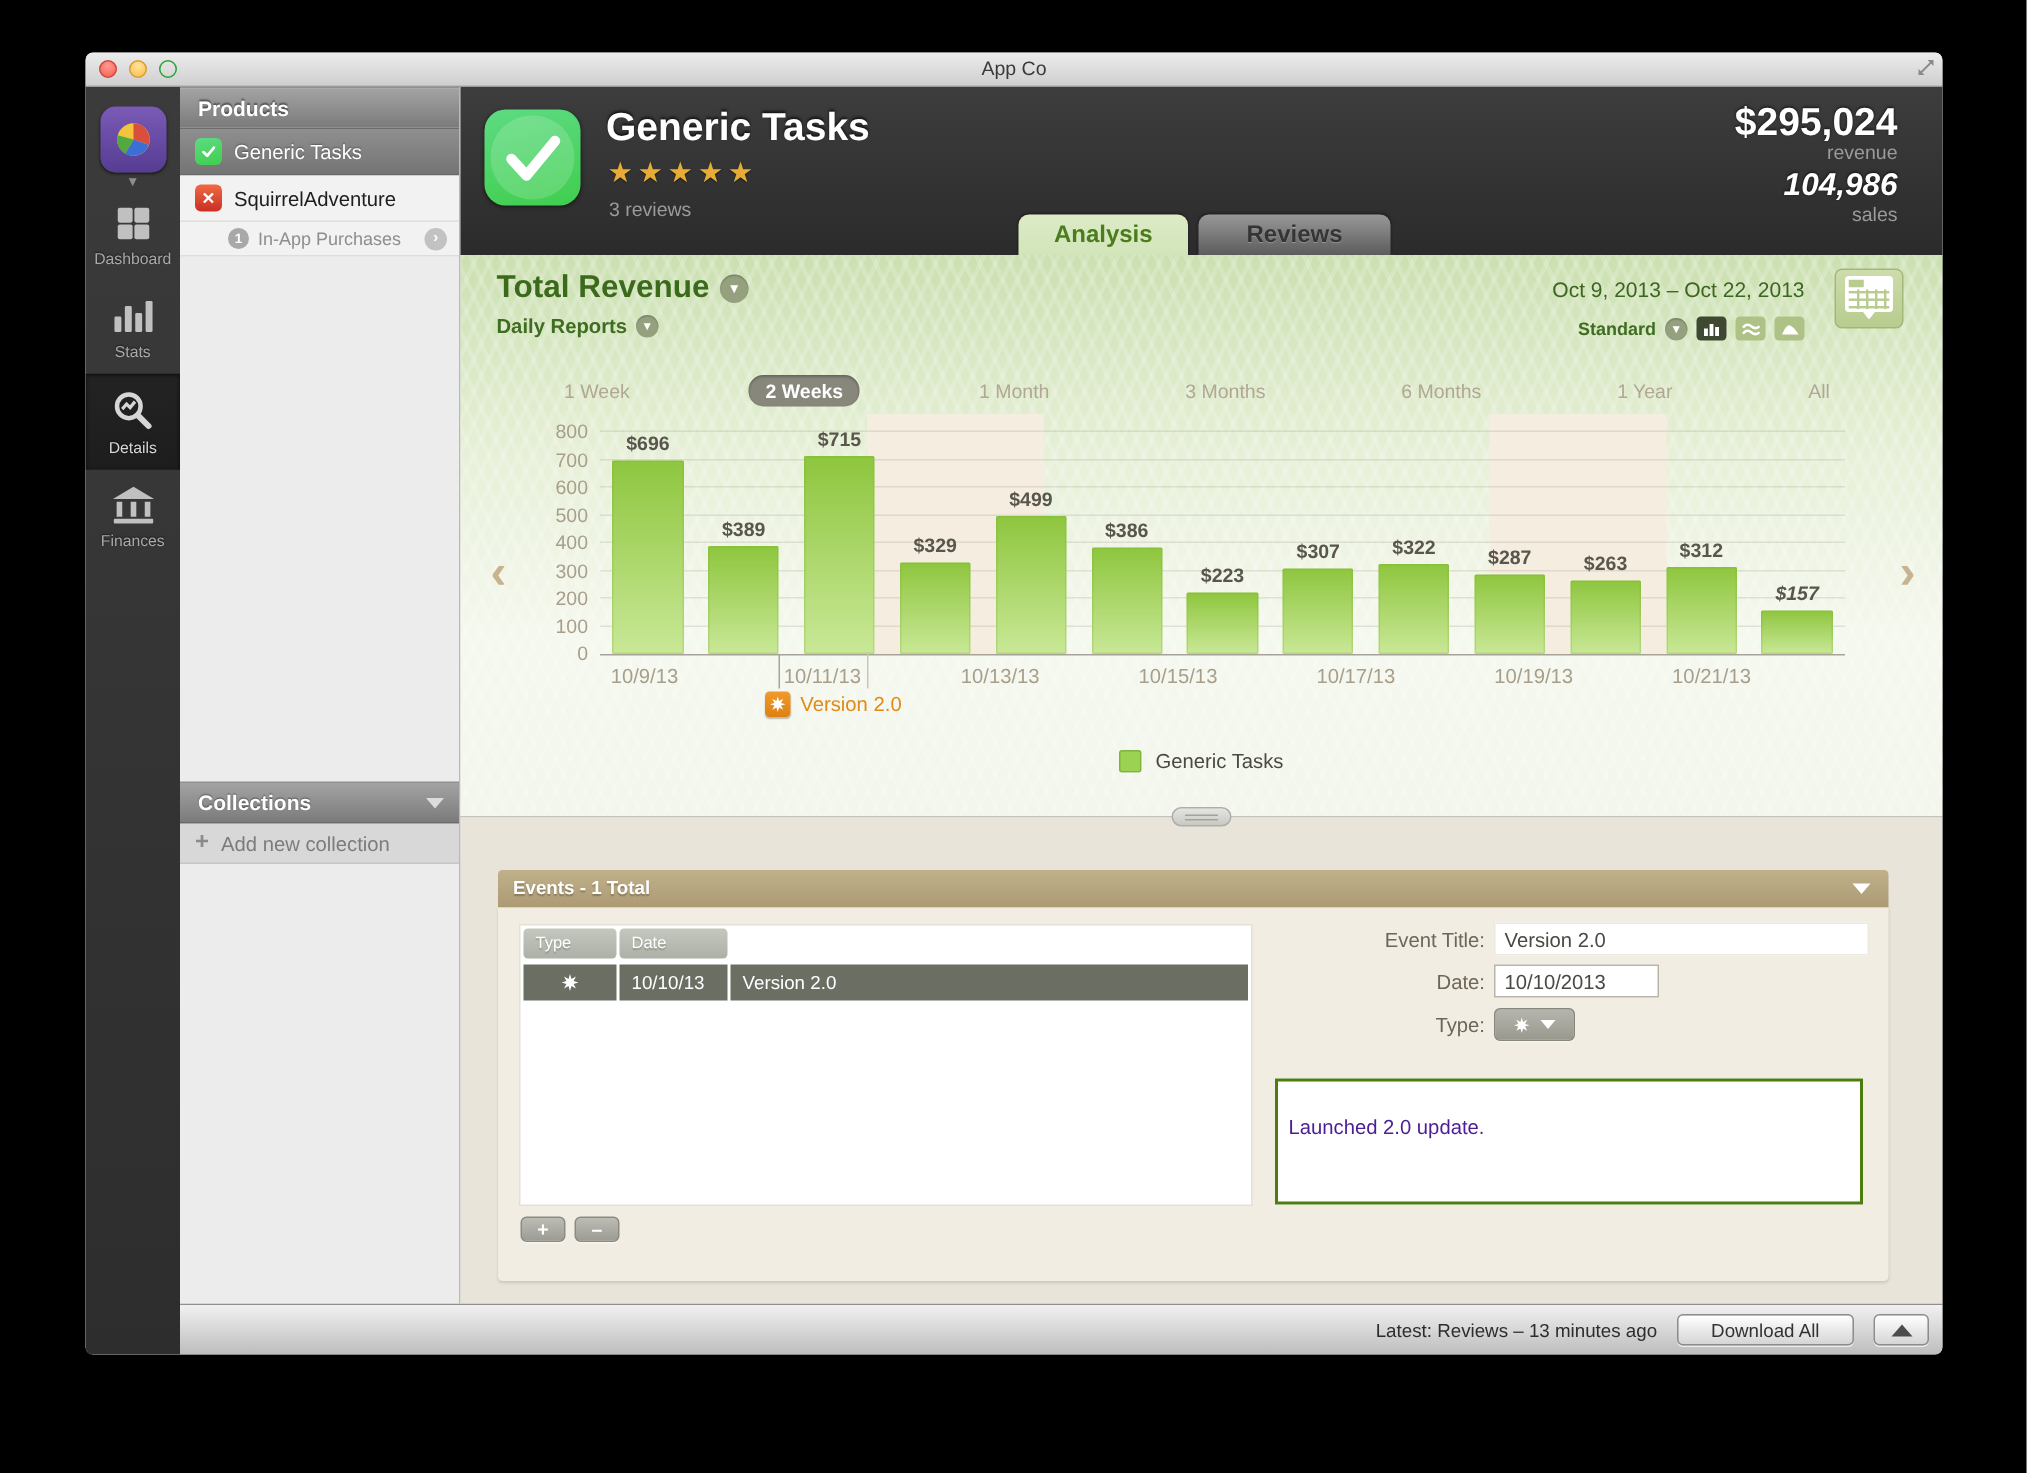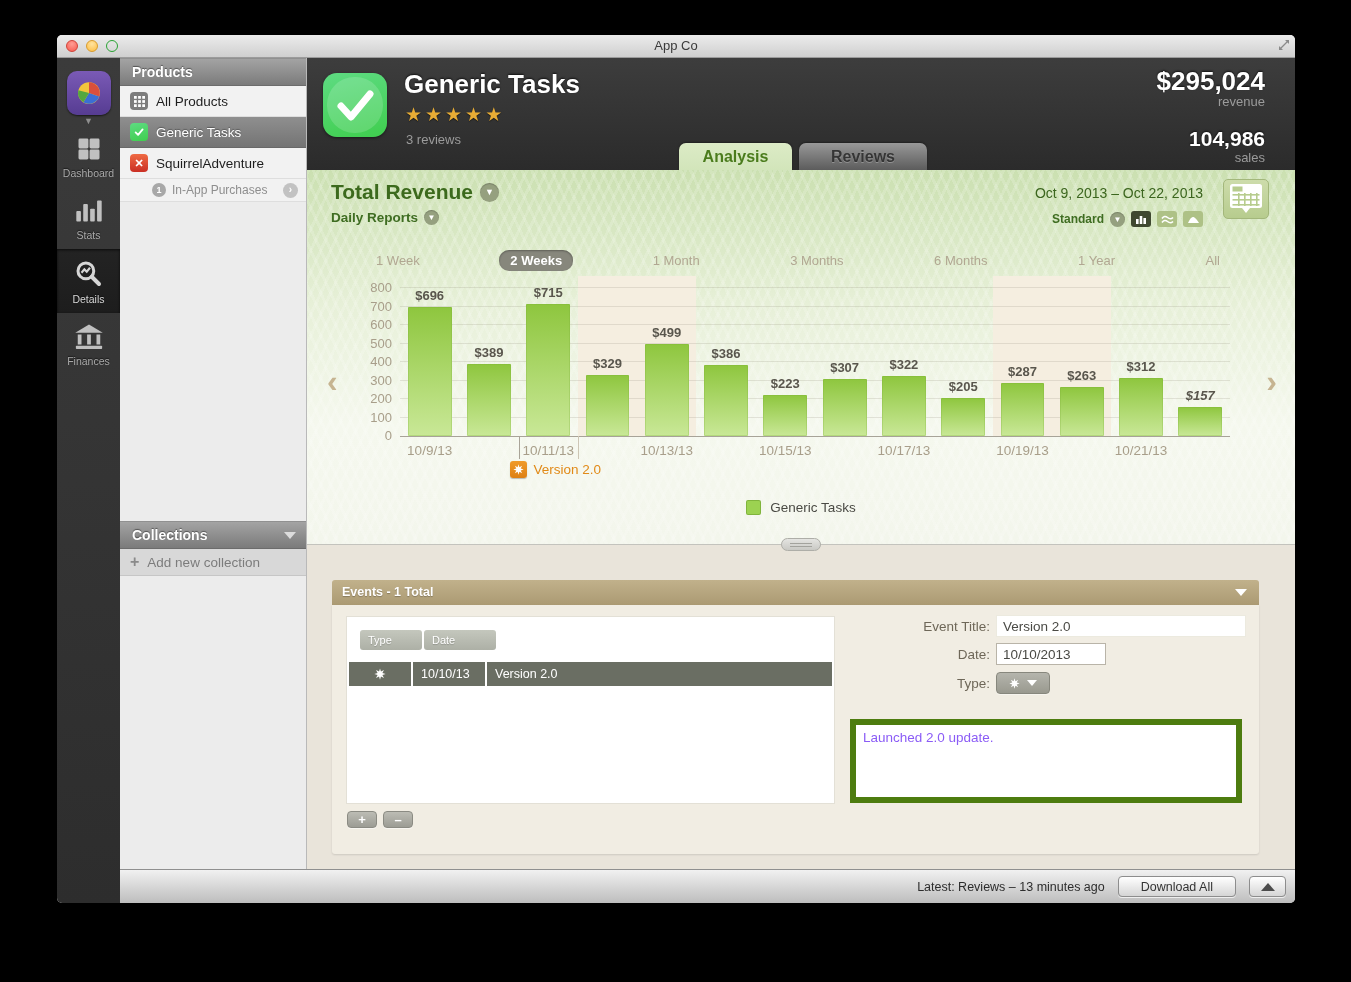--- a/index.html
+++ b/index.html
@@ -43,21 +43,21 @@
   
   .dark-header{height:112px;background:linear-gradient(#3d3d3d,#2b2b2b);position:relative;flex:none;}
   .app-icon-lg{position:absolute;left:16px;top:15px;width:64px;height:64px;border-radius:14px;background:linear-gradient(165deg,#5edb82,#3fce4e);box-shadow:0 1px 3px rgba(0,0,0,.5);overflow:hidden;}
   .app-icon-lg .inner-circle{position:absolute;left:7%;top:7%;width:86%;height:86%;border-radius:50%;background:rgba(255,255,255,.16);}
   .hdr-title{position:absolute;left:97px;top:11px;font-size:26px;font-weight:bold;color:#fff;text-shadow:0 -1px 2px rgba(0,0,0,.7);}
   .hdr-stars{position:absolute;left:98px;top:45px;font-size:19px;letter-spacing:3px;color:#e7ac35;text-shadow:0 1px 1px rgba(0,0,0,.5);}
   .hdr-reviews{position:absolute;left:99px;top:74px;font-size:13px;color:#9b9b9b;}
   .hdr-stats{position:absolute;right:30px;top:9px;text-align:right;}
   .hdr-revenue{font-size:26px;font-weight:bold;color:#fff;text-shadow:0 -1px 2px rgba(0,0,0,.7);line-height:28px;}
   .hdr-sub{font-size:13px;color:#9b9b9b;line-height:14px;}
-  .hdr-sales{font-size:21px;font-weight:bold;color:#fff;text-shadow:0 -1px 2px rgba(0,0,0,.7);line-height:24px;margin-top:18px;}
+  .hdr-sales{font-size:21px;font-weight:bold;color:#fff;text-shadow:0 -1px 2px rgba(0,0,0,.7);line-height:24px;margin-top:3px;font-style:italic;}
   .tab{position:absolute;bottom:0;height:27px;border-radius:7px 7px 0 0;font-size:16px;font-weight:bold;text-align:center;line-height:27px;box-sizing:border-box;}
   .tab-analysis{left:372px;width:113px;background:linear-gradient(#dcebc6,#d2e5ba);color:#4b7c1d;box-shadow:0 -1px 2px rgba(0,0,0,.35);}
   .tab-reviews{left:492px;width:128px;background:linear-gradient(#989898,#5c5c5c);color:#353535;text-shadow:0 1px 0 rgba(255,255,255,.25);box-shadow:0 -1px 2px rgba(0,0,0,.35);}
   
   .green-section{height:375px;position:relative;flex:none;border-bottom:1px solid #c3c3bd;box-sizing:border-box;
     background:
       repeating-linear-gradient(115deg,rgba(255,255,255,.16) 0 3px,rgba(255,255,255,0) 3px 9px),
       repeating-linear-gradient(65deg,rgba(255,255,255,.16) 0 3px,rgba(255,255,255,0) 3px 9px),
       linear-gradient(#cbe0b1 0%,#e7f0d8 36%,#f5f8ee 68%,#f3f6ec 100%);}
   .ga-title{position:absolute;left:24px;top:10px;font-size:21px;font-weight:bold;color:#3c6a1d;display:flex;align-items:center;gap:7px;}
@@ -99,37 +99,37 @@
   .chart-arrow.left{left:20px;} .chart-arrow.right{right:18px;}
   .drag-handle{position:absolute;bottom:-7px;left:50%;transform:translateX(-50%);width:40px;height:13px;background:linear-gradient(#e4e4e1,#c9c9c4);border:1px solid #aeaea8;border-radius:7px;z-index:6;display:flex;flex-direction:column;justify-content:center;gap:2px;padding:0 8px;box-sizing:border-box;}
   .drag-handle i{display:block;height:1px;background:#a3a39d;}
   
   .lower-section{flex:1;background:#e9e4da;position:relative;}
   .events-panel{position:absolute;left:25px;right:36px;top:35px;bottom:15px;}
   .events-header{height:25px;background:linear-gradient(#c1b18b,#ab9a73);border-radius:3px 3px 0 0;color:#fff;font-size:12.5px;font-weight:bold;line-height:25px;padding-left:10px;text-shadow:0 1px 1px rgba(0,0,0,.25);position:relative;}
   .events-header .disc{position:absolute;right:12px;top:9px;width:0;height:0;border-left:6px solid transparent;border-right:6px solid transparent;border-top:7px solid #fff;}
   .events-body{position:absolute;top:25px;left:0;right:0;bottom:0;background:#f1ede3;border-radius:0 0 3px 3px;box-shadow:0 1px 2px rgba(0,0,0,.12);}
   .ev-table{position:absolute;left:15px;top:12px;width:487px;height:186px;background:#fff;box-shadow:0 0 0 1px #e3e0d6;padding:1px;box-sizing:border-box;}
-  .ev-thead{display:flex;gap:2px;margin:12px;align-items:center;}
+  .ev-thead{display:flex;gap:2px;margin:1px;align-items:center;}
   .ev-th{height:20px;border-radius:3px;background:linear-gradient(#c4c7bd,#adb0a6);color:#fff;font-size:11px;line-height:20px;padding-left:8px;text-shadow:0 1px 1px rgba(0,0,0,.2);box-sizing:border-box;}
   .ev-th.c1{width:62px;flex:none;} .ev-th.c2{width:72px;flex:none;} .ev-th.c3{flex:1;}
   .ev-row{display:flex;gap:2px;margin:4px 1px 0;height:24px;}
   .ev-td{background:#6a6e63;color:#fff;font-size:12.5px;line-height:24px;box-sizing:border-box;}
   .ev-td.c1{width:62px;flex:none;display:flex;align-items:center;justify-content:center;}
   .ev-td.c2{width:72px;flex:none;padding-left:8px;} .ev-td.c3{flex:1;padding-left:8px;}
   .ev-btns{position:absolute;left:15px;top:206px;display:flex;gap:6px;}
   .sq-btn{width:30px;height:17px;border-radius:4px;background:linear-gradient(#bcbcb4,#9c9c94);border:1px solid #8b8b83;color:#fff;font-size:13px;font-weight:bold;line-height:15px;text-align:center;box-sizing:border-box;box-shadow:0 1px 0 rgba(255,255,255,.5);}
   .form-row{position:absolute;display:flex;align-items:center;}
   .form-label{width:140px;text-align:right;font-size:13.5px;color:#6e6758;padding-right:6px;flex:none;}
   .inp{height:20px;background:#fff;font-size:13.5px;color:#4a4a45;padding:0 6px;font-family:"Liberation Sans",sans-serif;box-sizing:content-box;}
   .inp.title{width:236px;border:1px solid #eceadf;}
   .inp.date{width:96px;border:1px solid #b9b4a8;}
   .type-btn{width:54px;height:22px;border-radius:4px;background:linear-gradient(#b5b5ad,#99998f);border:1px solid #87877d;display:flex;align-items:center;justify-content:center;gap:7px;box-sizing:border-box;box-shadow:0 1px 0 rgba(255,255,255,.4);}
   .type-btn .tri{width:0;height:0;border-left:5px solid transparent;border-right:5px solid transparent;border-top:6px solid #fff;}
-  .notes{position:absolute;left:518px;right:17px;top:114px;height:84px;background:#fff;border:6px solid #4d7c0f;font-size:13.5px;color:#8b5cf6;padding:5px 7px;font-family:"Liberation Sans",sans-serif;resize:none;box-sizing:border-box;}
+  .notes{position:absolute;left:518px;right:17px;top:114px;height:84px;background:#fff;border:2px solid #4d7c0f;font-size:13.5px;color:#4c1d95;padding:23px 7px;font-family:"Liberation Sans",sans-serif;resize:none;box-sizing:border-box;}
   
   .statusbar{height:34px;background:linear-gradient(#f1f1f1,#bdbdbd);border-top:1px solid #8f8f8f;display:flex;align-items:center;justify-content:flex-end;gap:13px;padding-right:9px;box-sizing:border-box;}
   .status-text{font-size:12.5px;color:#2d2d2d;}
   .bar-btn{height:21px;border-radius:4px;background:linear-gradient(#ffffff,#d5d5d5);border:1px solid #8d8d8d;font-size:12.5px;color:#333;display:flex;align-items:center;justify-content:center;box-sizing:border-box;box-shadow:0 1px 0 rgba(255,255,255,.7);}
   .bar-btn.dl{padding:0 22px;}
   .bar-btn.up{width:37px;}
   .up-tri{width:0;height:0;border-left:7px solid transparent;border-right:7px solid transparent;border-bottom:8px solid #4c4c4c;}
 </style>
 </head>
 <body>
@@ -198,38 +198,20 @@
         <span class="lbl">Finances</span>
       </div>
     </div>
 
     <div class="rightside">
       <div class="apparea">
 
         <div class="sidebar">
           <div class="panel-header">
             <span>Products</span>
-          </div>
-          <div class="prod-row">
-            <span class="appicon-sm" style="background:#7d7d7d">
-              <svg width="11" height="11" viewBox="0 0 12 12" fill="#fff">
-                  <g>
-                    <rect x="0" y="0" width="3" height="3"></rect>
-                    <rect x="4.5" y="0" width="3" height="3"></rect>
-                    <rect x="9" y="0" width="3" height="3"></rect>
-                    <rect x="0" y="4.5" width="3" height="3"></rect>
-                    <rect x="4.5" y="4.5" width="3" height="3"></rect>
-                    <rect x="9" y="4.5" width="3" height="3"></rect>
-                    <rect x="0" y="9" width="3" height="3"></rect>
-                    <rect x="4.5" y="9" width="3" height="3"></rect>
-                    <rect x="9" y="9" width="3" height="3"></rect>
-                  </g>
-                </svg>
-            </span>
-            <span>All Products</span>
           </div>
           <div class="prod-row selected">
             <span class="appicon-sm" style="background:linear-gradient(165deg,#5edb82,#3fce4e)">
               <svg width="12" height="12" viewBox="0 0 16 16">
                   <path d="M3.5 8.5L6.8 11.8 12.8 4.5" fill="none" stroke="#fff" stroke-width="2.4" stroke-linecap="round" stroke-linejoin="round"></path>
                 </svg>
             </span>
             <span>Generic Tasks</span>
           </div>
           <div class="prod-row">
@@ -394,24 +376,20 @@
                     </div>
                     <div class="slot">
                       <div class="bar" style="height: 56.795px; background: linear-gradient(rgb(142, 198, 62), rgb(201, 232, 151));"></div>
                       <div class="bar-label" style="bottom: 60.795px;">$307</div>
                     </div>
                     <div class="slot">
                       <div class="bar" style="height: 59.57px; background: linear-gradient(rgb(142, 198, 62), rgb(201, 232, 151));"></div>
                       <div class="bar-label" style="bottom: 63.57px;">$322</div>
                     </div>
                     <div class="slot">
-                      <div class="bar" style="height: 37.925px; background: linear-gradient(rgb(142, 198, 62), rgb(201, 232, 151));"></div>
-                      <div class="bar-label" style="bottom: 41.925px;">$205</div>
-                    </div>
-                    <div class="slot">
                       <div class="bar" style="height: 53.095px; background: linear-gradient(rgb(142, 198, 62), rgb(201, 232, 151));"></div>
                       <div class="bar-label" style="bottom: 57.095px;">$287</div>
                     </div>
                     <div class="slot">
                       <div class="bar" style="height: 48.655px; background: linear-gradient(rgb(142, 198, 62), rgb(201, 232, 151));"></div>
                       <div class="bar-label" style="bottom: 52.655px;">$263</div>
                     </div>
                     <div class="slot">
                       <div class="bar" style="height: 57.72px; background: linear-gradient(rgb(142, 198, 62), rgb(201, 232, 151));"></div>
                       <div class="bar-label" style="bottom: 61.72px;">$312</div>

